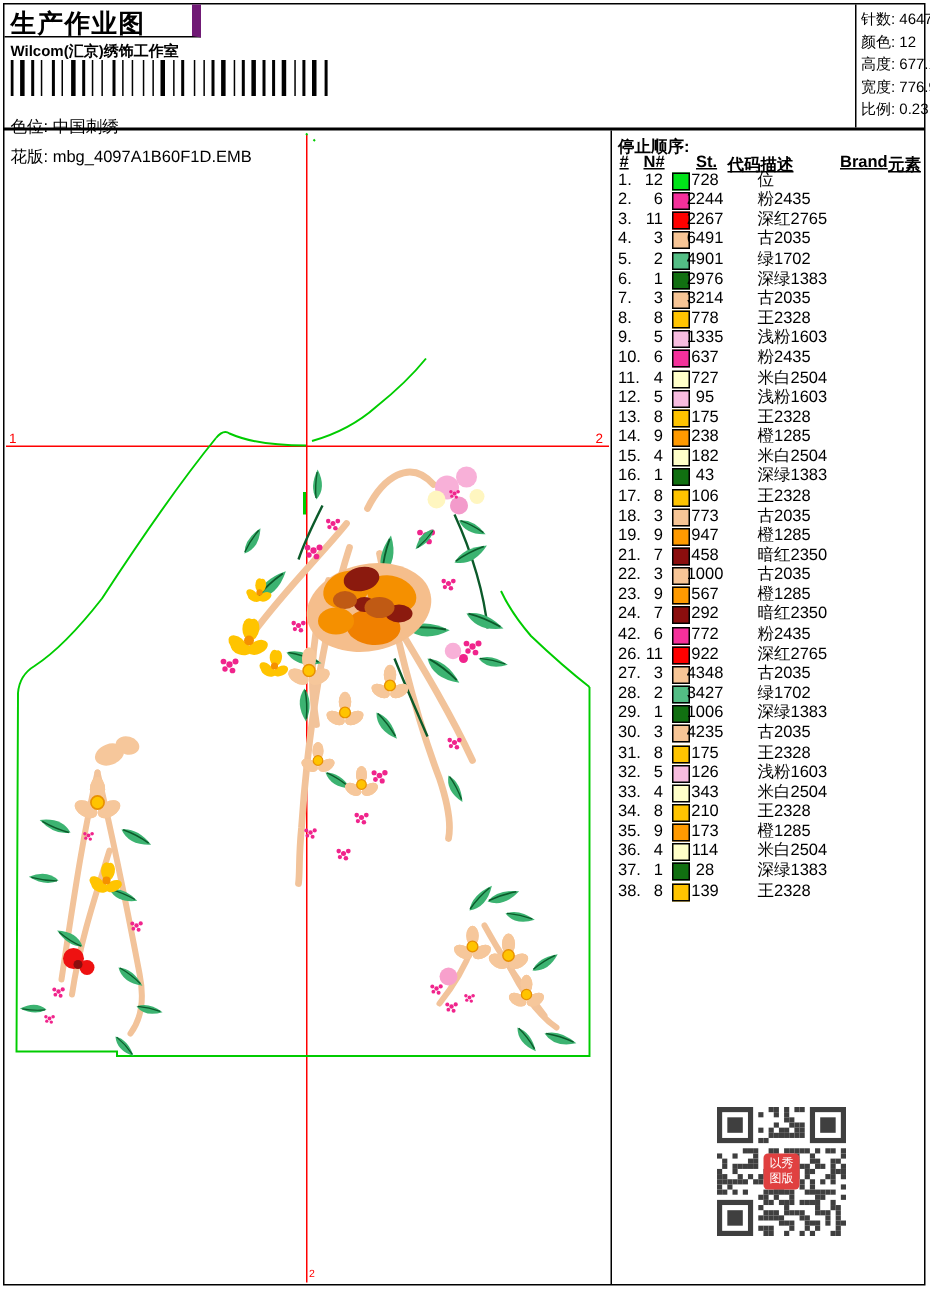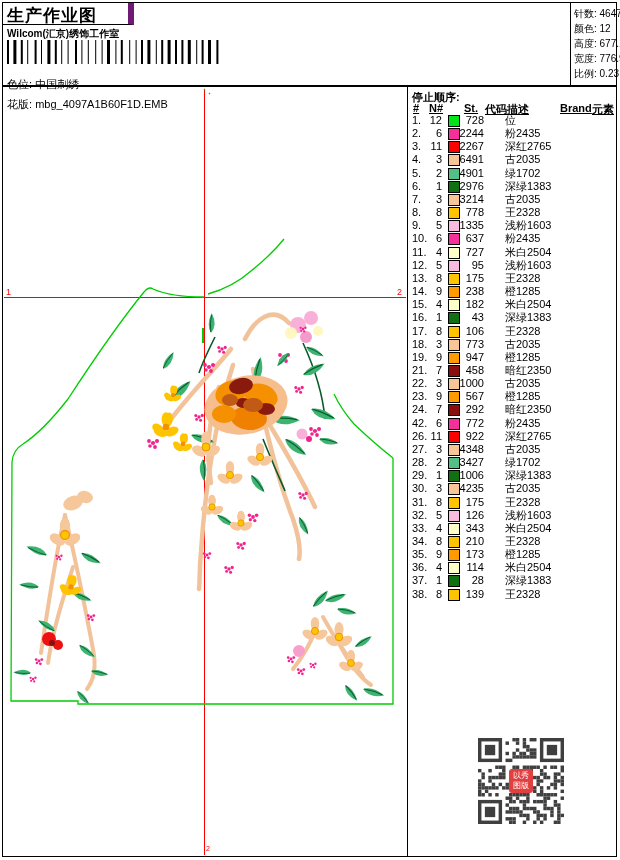--- a/index.html
+++ b/index.html
@@ -21,21 +21,21 @@
   #design-area{left:0;top:0;width:404px;height:769px;}
   
   #right-panel{left:404px;top:0;width:209px;height:769px;border-left:1px solid #000;box-sizing:border-box;}
   #stops-title{left:4px;top:3px;font-size:11px;font-weight:bold;white-space:nowrap;}
   .colhead{position:absolute;top:15px;font-size:11px;font-weight:bold;text-decoration:underline;white-space:nowrap;}
   #rows{left:0;top:27px;width:208px;}
   .trow{position:relative;height:13.16px;font-size:11px;line-height:13px;white-space:nowrap;}
   .trow .no{position:absolute;left:4px;width:20px;}
   .trow .nn{position:absolute;left:18px;width:16px;text-align:right;}
   .trow .sw{position:absolute;left:40px;top:1px;width:10px;height:10px;border:1px solid #000;}
-  .trow .st{position:absolute;left:48px;width:28px;text-align:right;}
+  .trow .st{position:absolute;left:48px;width:28px;text-align:center;}
   .trow .ds{position:absolute;left:97px;}
   
   #qr-wrap{left:478px;top:738px;width:86px;height:86px;}
   #qr-seal{left:509px;top:769px;width:24px;height:24px;background:#E04040;border-radius:3px;
            color:#fff;font-size:8px;line-height:10px;text-align:center;padding-top:2px;box-sizing:border-box;}
   #logo{left:474px;top:822px;width:100px;height:36px;}
   #logo-text{left:2px;top:6px;font-size:21px;font-weight:bold;font-style:italic;color:#E25555;letter-spacing:0px;}
 </style>
 </head>
 <body>

